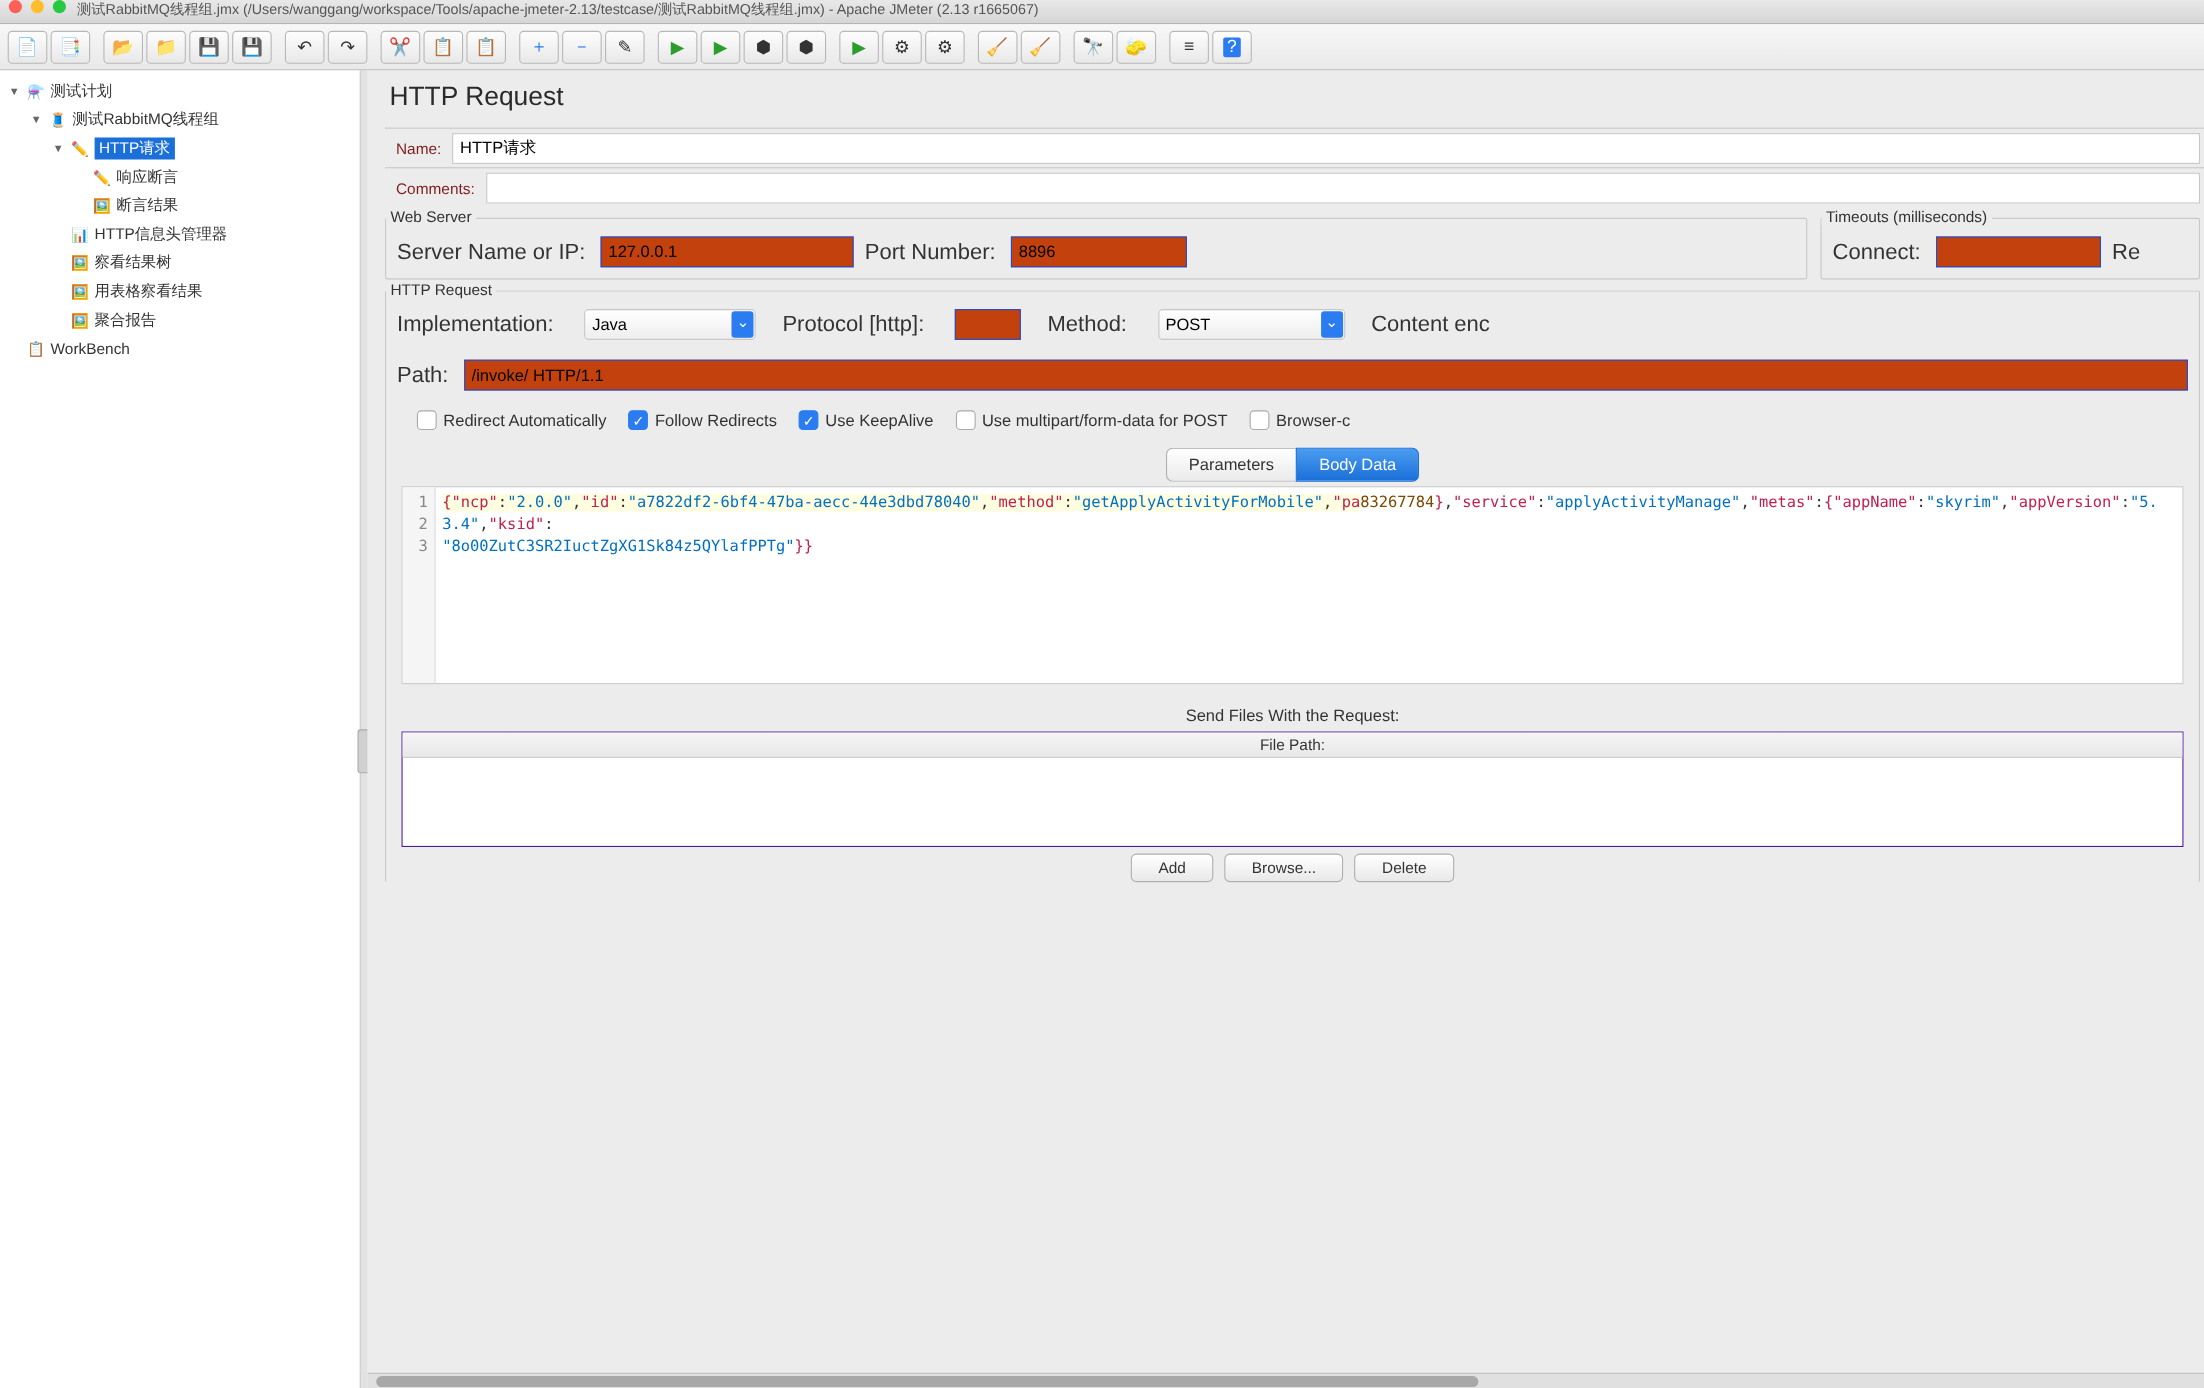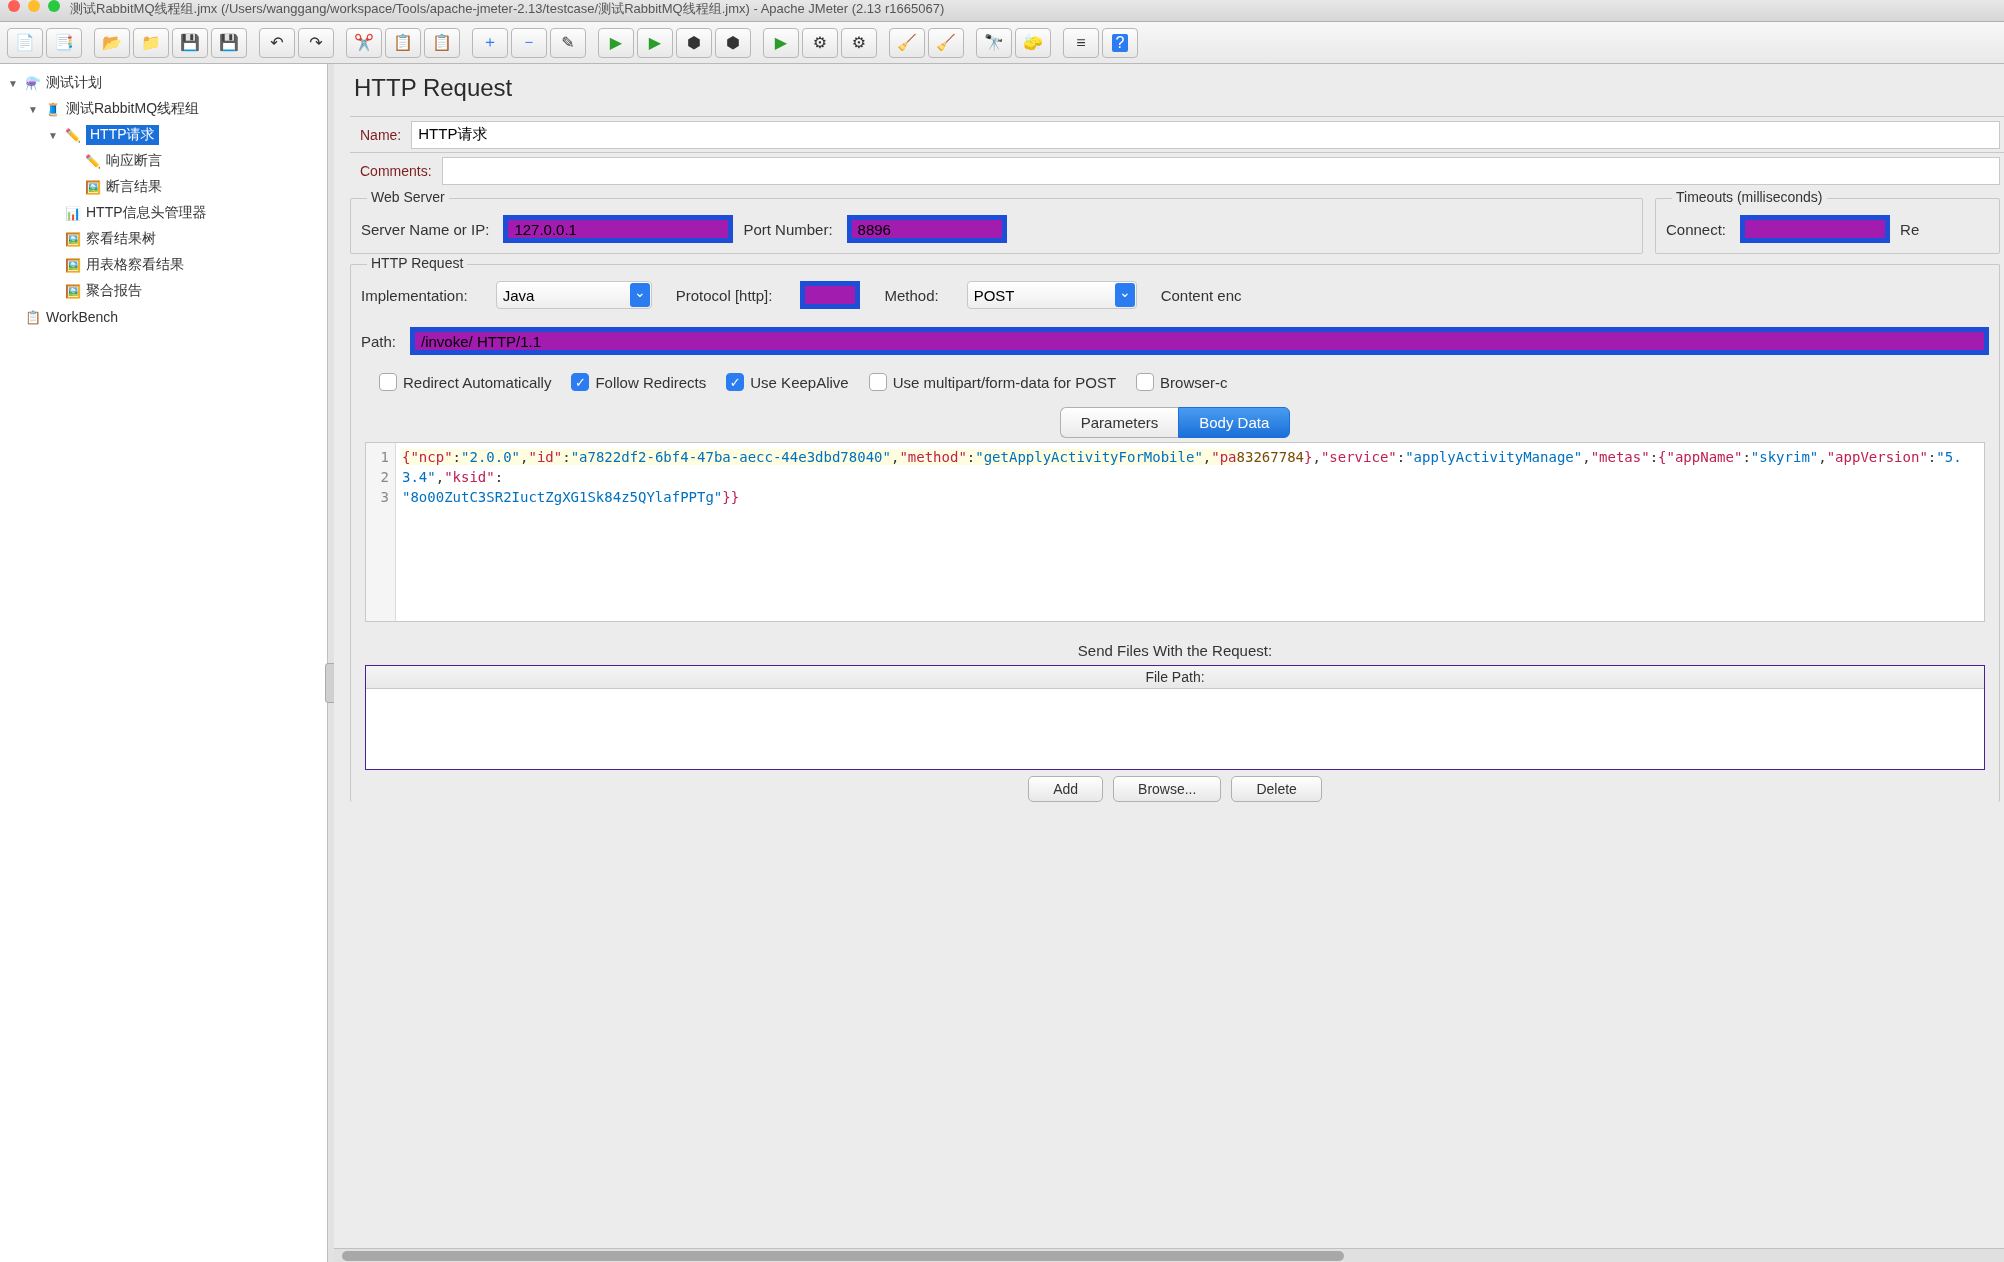--- a/index.html
+++ b/index.html
@@ -36,24 +36,24 @@
 .tree-row.selected .label { background: #1a6fd8; color: #fff; padding: 1px 4px; }
 .label { font-size: 14px; }
 
 
 h1.panel-title { font-size: 24px; font-weight: 500; color: #2a2a2a; margin: 0 0 14px 4px; }
 .form-row { display: flex; align-items: center; height: 36px; border-top: 1px solid #c8c8c8; }
 .form-row .flabel { width: auto; padding: 0 10px; font-size: 14px; color: #7f1d1d; }
 .form-row input[type=text] { flex: 1; height: 28px; border: 1px solid #c8c8c8; background: #fff; padding: 0 6px; font-size: 15px; margin-right: 4px; }
 
 .fieldset { border: 1px solid #c8c8c8; margin: 10px 4px 0 0; padding: 4px 10px 10px 10px; position: relative; border-radius: 2px; }
-.fieldset .legend { position: absolute; top: -10px; left: 16px; background: #ececec; padding: 0 4px; font-size: 14px; color: #333; }
+.fieldset .legend { position: absolute; top: -10px; left: 0; background: #ececec; padding: 0 4px; font-size: 14px; color: #333; }
 .fs-row { display: flex; align-items: center; gap: 10px; margin-top: 12px; flex-wrap: wrap; }
-.fs-row .flabel { font-size: 15px; padding-right: 4px; }
-.fs-row input[type=text] { height: 28px; border: 5px solid #1d4ed8; background: #a21caf; padding: 0 6px; font-size: 15px; }
+.fs-row .flabel { font-size: 20px; padding-right: 4px; }
+.fs-row input[type=text] { height: 28px; border: 1px solid #1d4ed8; background: #c2410c; padding: 0 6px; font-size: 15px; }
 
 .fieldsets-top { display: flex; gap: 8px; }
 .fieldsets-top .fieldset { flex: 0 0 auto; }
 .fieldsets-top .fieldset.webserver { flex: 1; }
 .fieldsets-top .fieldset.timeouts { width: 345px; }
 
 select.sel { height: 28px; border: 1px solid #c8c8c8; background: linear-gradient(#fff,#eee); font-size: 15px; padding: 0 22px 0 6px; appearance: none; border-radius: 4px; position: relative; }
 .sel-wrap { position: relative; display: inline-block; }
 .sel-wrap::after { content: ""; position: absolute; right: 2px; top: 2px; bottom: 2px; width: 20px; background: #2a7cf0; border-radius: 3px; pointer-events: none; }
 .sel-wrap::before { content: "⌄"; position: absolute; right: 6px; top: 3px; color: #fff; z-index: 2; font-size: 14px; pointer-events: none; }

